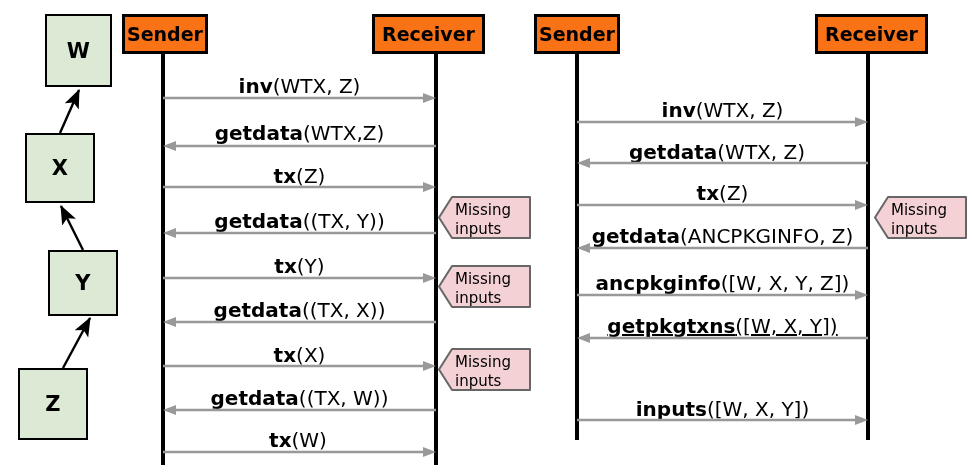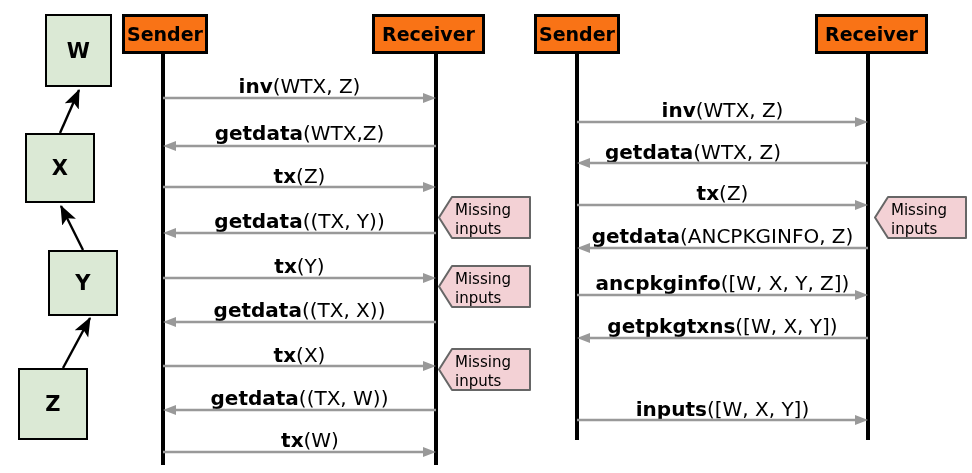--- a/index.html
+++ b/index.html
@@ -169,21 +169,21 @@
         <div class="msg-label" style="left: 299.5px; top: 345px;"><b>tx</b><span>(X)</span></div>
         <svg class="msg-arrow" width="273" height="12" viewBox="0 0 273 12" style="left: 163px; top: 360px;">
           <line y1="6" y2="6" stroke="#999999" stroke-width="2.4" x1="0" x2="263"></line>
           <polygon fill="#999999" points="273,6 260,1 260,11"></polygon>
         </svg>
         <div class="msg-label" style="left: 299.5px; top: 388px;"><b>getdata</b><span>((TX, W))</span></div>
         <svg class="msg-arrow" width="273" height="12" viewBox="0 0 273 12" style="left: 163px; top: 404px;">
           <line y1="6" y2="6" stroke="#999999" stroke-width="2.4" x1="10" x2="273"></line>
           <polygon fill="#999999" points="0,6 13,1 13,11"></polygon>
         </svg>
-        <div class="msg-label" style="left: 310px; top: 430px;"><b>tx</b><span>(W)</span></div>
+        <div class="msg-label" style="left: 298px; top: 430px;"><b>tx</b><span>(W)</span></div>
         <svg class="msg-arrow" width="273" height="12" viewBox="0 0 273 12" style="left: 163px; top: 446px;">
           <line y1="6" y2="6" stroke="#999999" stroke-width="2.4" x1="0" x2="263"></line>
           <polygon fill="#999999" points="273,6 260,1 260,11"></polygon>
         </svg>
         <div class="callout" style="left: 438px; top: 196px; width: 93px; height: 43px;">
           <svg width="93" height="43" viewBox="0 0 93 43">
             <polygon points="1,21.5 14,1 92,1 92,42 14,42" fill="#f3d1d5" stroke="#666666" stroke-width="2" stroke-linejoin="round"></polygon>
           </svg>
           <div class="callout-text">
             <div>Missing</div>
@@ -216,41 +216,41 @@
         <div class="actor-box" style="left: 815px; top: 14px; width: 113px; height: 40px;">
           <span>Receiver</span>
         </div>
         <div class="lifeline" style="left: 575px; top: 54px; height: 386px;"></div>
         <div class="lifeline" style="left: 866px; top: 54px; height: 386px;"></div>
         <div class="msg-label" style="left: 722.5px; top: 100px;"><b>inv</b><span>(WTX, Z)</span></div>
         <svg class="msg-arrow" width="291" height="12" viewBox="0 0 291 12" style="left: 577px; top: 116px;">
           <line y1="6" y2="6" stroke="#999999" stroke-width="2.4" x1="0" x2="281"></line>
           <polygon fill="#999999" points="291,6 278,1 278,11"></polygon>
         </svg>
-        <div class="msg-label" style="left: 693px; top: 142px;"><b>getdata</b><span>(WTX, Z)</span></div>
+        <div class="msg-label" style="left: 717px; top: 142px;"><b>getdata</b><span>(WTX, Z)</span></div>
         <svg class="msg-arrow" width="291" height="12" viewBox="0 0 291 12" style="left: 577px; top: 157px;">
           <line y1="6" y2="6" stroke="#999999" stroke-width="2.4" x1="10" x2="291"></line>
           <polygon fill="#999999" points="0,6 13,1 13,11"></polygon>
         </svg>
         <div class="msg-label" style="left: 722.5px; top: 183px;"><b>tx</b><span>(Z)</span></div>
         <svg class="msg-arrow" width="291" height="12" viewBox="0 0 291 12" style="left: 577px; top: 199px;">
           <line y1="6" y2="6" stroke="#999999" stroke-width="2.4" x1="0" x2="281"></line>
           <polygon fill="#999999" points="291,6 278,1 278,11"></polygon>
         </svg>
         <div class="msg-label" style="left: 722.5px; top: 226px;"><b>getdata</b><span>(ANCPKGINFO, Z)</span></div>
         <svg class="msg-arrow" width="291" height="12" viewBox="0 0 291 12" style="left: 577px; top: 242px;">
           <line y1="6" y2="6" stroke="#999999" stroke-width="2.4" x1="10" x2="291"></line>
           <polygon fill="#999999" points="0,6 13,1 13,11"></polygon>
         </svg>
         <div class="msg-label" style="left: 722.5px; top: 273px;"><b>ancpkginfo</b><span>([W, X, Y, Z])</span></div>
         <svg class="msg-arrow" width="291" height="12" viewBox="0 0 291 12" style="left: 577px; top: 289px;">
           <line y1="6" y2="6" stroke="#999999" stroke-width="2.4" x1="0" x2="281"></line>
           <polygon fill="#999999" points="291,6 278,1 278,11"></polygon>
         </svg>
-        <div class="msg-label" style="left: 722.5px; top: 316px;"><b>getpkgtxns</b><span>([W, X, Y])</span></div>
+        <div class="msg-label" style="left: 722.5px; top: 316px; text-decoration: underline;"><b>getpkgtxns</b><span>([W, X, Y])</span></div>
         <svg class="msg-arrow" width="291" height="12" viewBox="0 0 291 12" style="left: 577px; top: 332px;">
           <line y1="6" y2="6" stroke="#999999" stroke-width="2.4" x1="10" x2="291"></line>
           <polygon fill="#999999" points="0,6 13,1 13,11"></polygon>
         </svg>
         <div class="msg-label" style="left: 722.5px; top: 399px;"><b>inputs</b><span>([W, X, Y])</span></div>
         <svg class="msg-arrow" width="291" height="12" viewBox="0 0 291 12" style="left: 577px; top: 414px;">
           <line y1="6" y2="6" stroke="#999999" stroke-width="2.4" x1="0" x2="281"></line>
           <polygon fill="#999999" points="291,6 278,1 278,11"></polygon>
         </svg>
         <div class="callout" style="left: 874px; top: 196px; width: 93px; height: 43px;">

